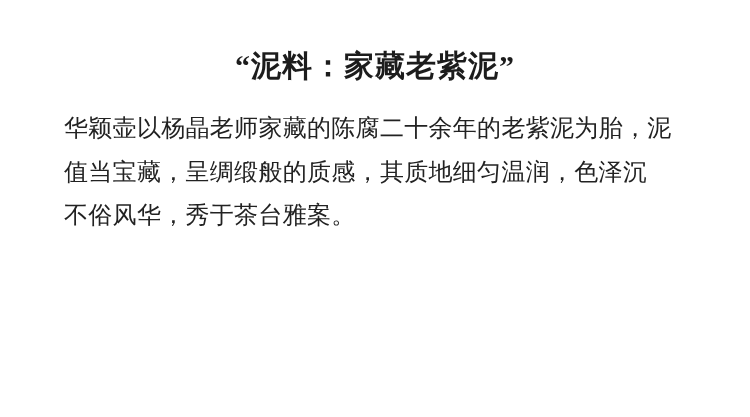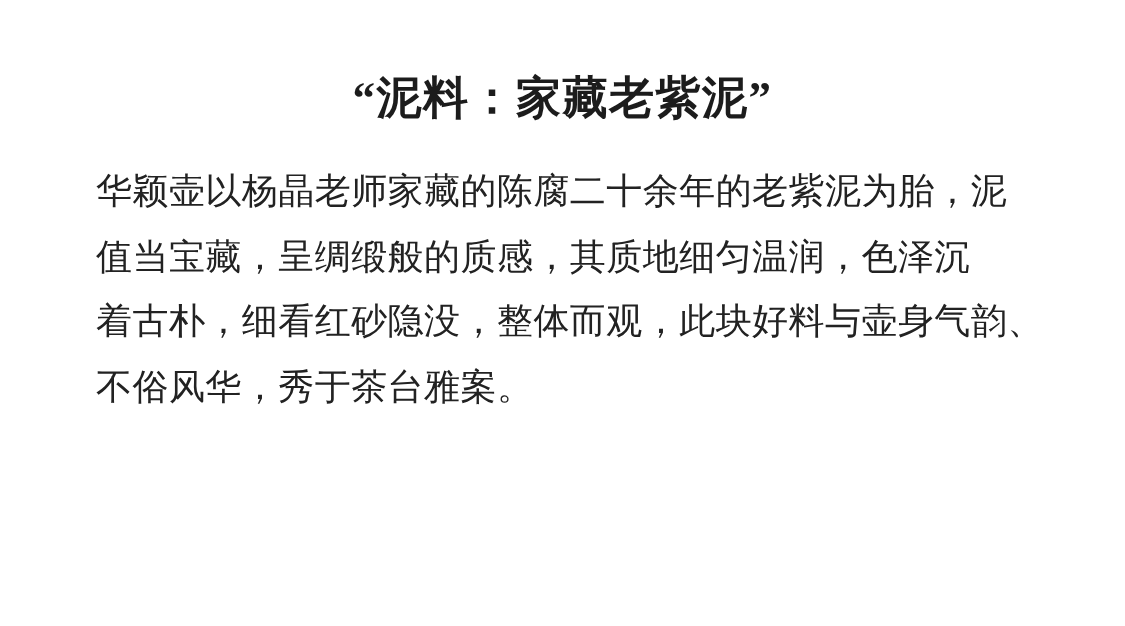--- a/index.html
+++ b/index.html
@@ -44,16 +44,15 @@
 </style>
 </head>
 <body>
 
 <div class="page">
   <h1 class="title">“泥料：家藏老紫泥”</h1>
 
   <div class="body-text">
     <div class="body-line">华颖壶以杨晶老师家藏的陈腐二十余年的老紫泥为胎，泥</div>
     <div class="body-line">值当宝藏，呈绸缎般的质感，其质地细匀温润，色泽沉</div>
-    <div class="body-line">着古朴，细看红砂隐没，整体而观，此块好料与壶身气韵、</div>
     <div class="body-line">不俗风华，秀于茶台雅案。</div>
   </div>
 </div>
 
 </body></html>

